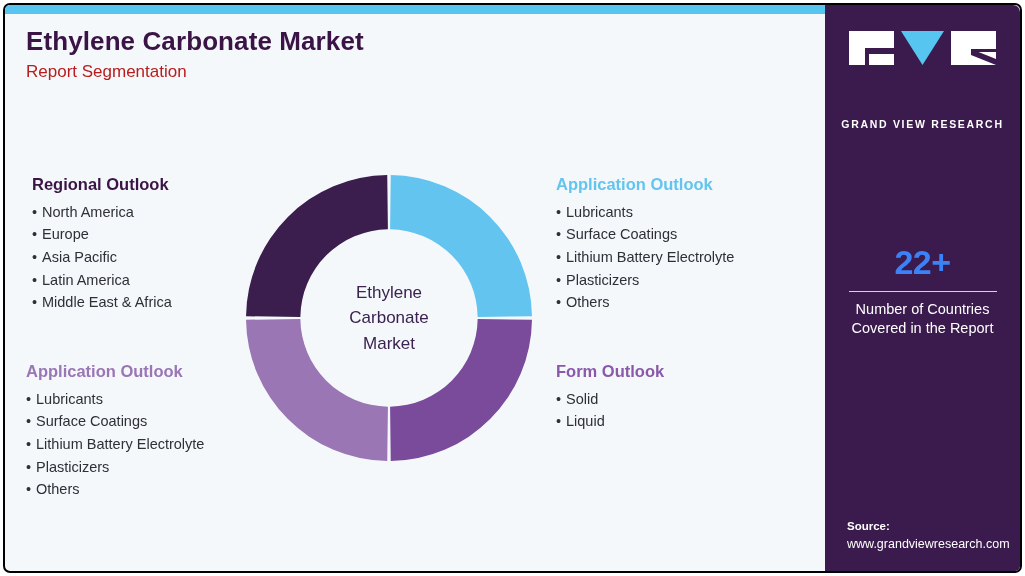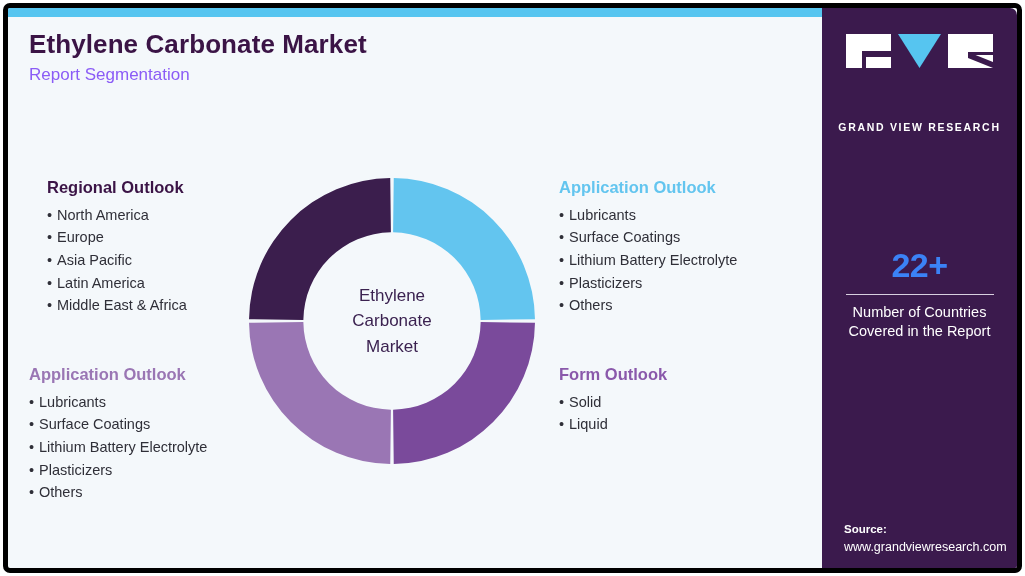--- a/index.html
+++ b/index.html
@@ -12,21 +12,21 @@
     background:#ffffff;
     overflow:hidden;
   }
 
   
   .card{
     position:absolute;
     left:3px;top:3px;
     width:1019px;height:570px;
     box-sizing:border-box;
-    border:5px solid #000000;
+    border:2px solid #000000;
     border-radius:7px;
     background:#f4f8fb;
     overflow:hidden;
   }
 
   
   .accent-bar{
     position:absolute;
     left:0;top:0;
     width:824px;height:9px;
@@ -44,21 +44,21 @@
     font-size:26px;
     font-weight:bold;
     letter-spacing:.1px;
     color:#3b1446;
     line-height:1.15;
   }
   .subtitle{
     margin:5px 0 0 0;
     font-size:17px;
     font-weight:normal;
-    color:#8b5cf6;
+    color:#b91c1c;
     line-height:1.15;
   }
 
   
   .block{position:absolute;}
   .block-title{
     margin:0 0 6px 0;
     font-size:16.5px;
     font-weight:bold;
     line-height:1.2;
@@ -73,21 +73,21 @@
     line-height:1.56;
     white-space:nowrap;
   }
   .block li::before{
     content:"\2022";
     display:inline-block;
     width:10px;
     color:#2f2f38;
   }
 
-  #blk-regional{left:39px;top:170px;}
+  #blk-regional{left:27px;top:170px;}
   #blk-regional .block-title{color:#3b1446;}
 
   #blk-application-left{left:21px;top:357px;}
   #blk-application-left .block-title{color:#9a76b4;}
 
   #blk-application-right{left:551px;top:170px;}
   #blk-application-right .block-title{color:#63c5ef;}
 
   #blk-form{left:551px;top:357px;}
   #blk-form .block-title{color:#8a59ab;}

